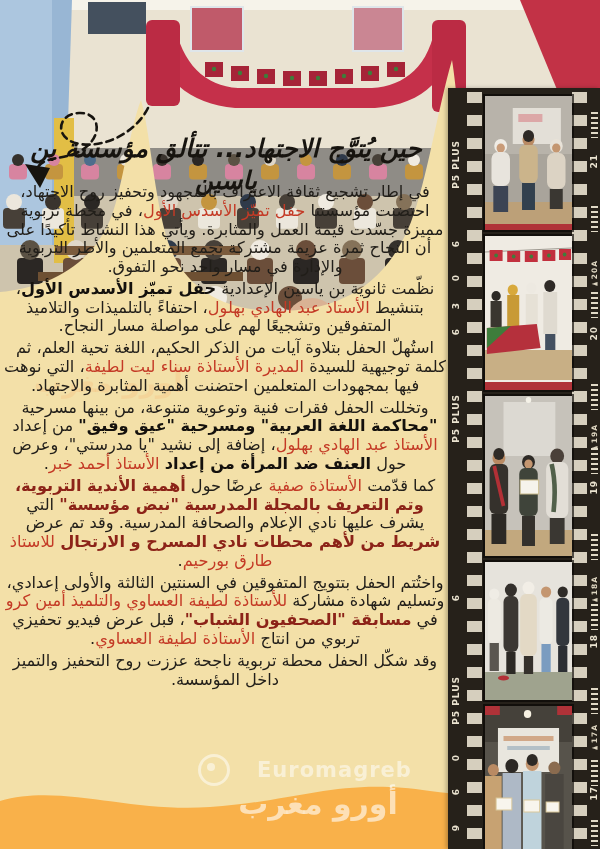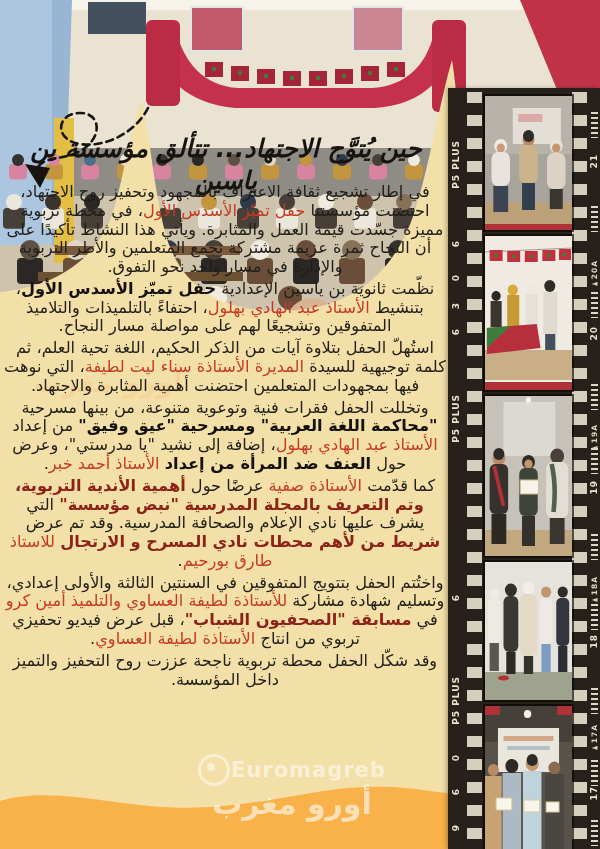--- a/index.html
+++ b/index.html
@@ -28,21 +28,21 @@
   .seg-red{color:#C43A26;}
   .seg-b{font-weight:bold;color:#14110D;}
   .seg-m{font-weight:bold;color:#8C2318;}
 
   .ghost-mark{position:absolute;top:366px;left:34px;z-index:2;font-size:28px;font-weight:bold;
               color:rgba(246,186,120,.32);direction:rtl;letter-spacing:2px;}
 
   
   .wave{position:absolute;left:0;bottom:0;width:600px;height:78px;z-index:2;}
   .watermark{position:absolute;left:198px;top:754px;z-index:3;}
-  .wm-top{display:flex;align-items:center;gap:1px;}
+  .wm-top{display:flex;align-items:center;gap:27px;}
   .wm-logo{width:26px;height:26px;border:3px solid rgba(255,255,255,.5);border-radius:50%;
            position:relative;flex:0 0 auto;}
   .wm-logo::after{content:"";position:absolute;left:6px;top:6px;width:8px;height:8px;
            border-radius:50%;background:rgba(255,255,255,.5);}
   .wm-latin{font-size:21px;font-weight:bold;letter-spacing:1px;color:rgba(255,255,255,.52);}
   .wm-arabic{font-size:30px;font-weight:bold;margin:0 14px 0 0;color:rgba(255,255,255,.6);direction:rtl;}
 
   
   .film{position:absolute;top:88px;left:448px;width:152px;height:761px;background:#26211A;z-index:4;
         box-shadow:-2px 0 4px rgba(0,0,0,.25);}

